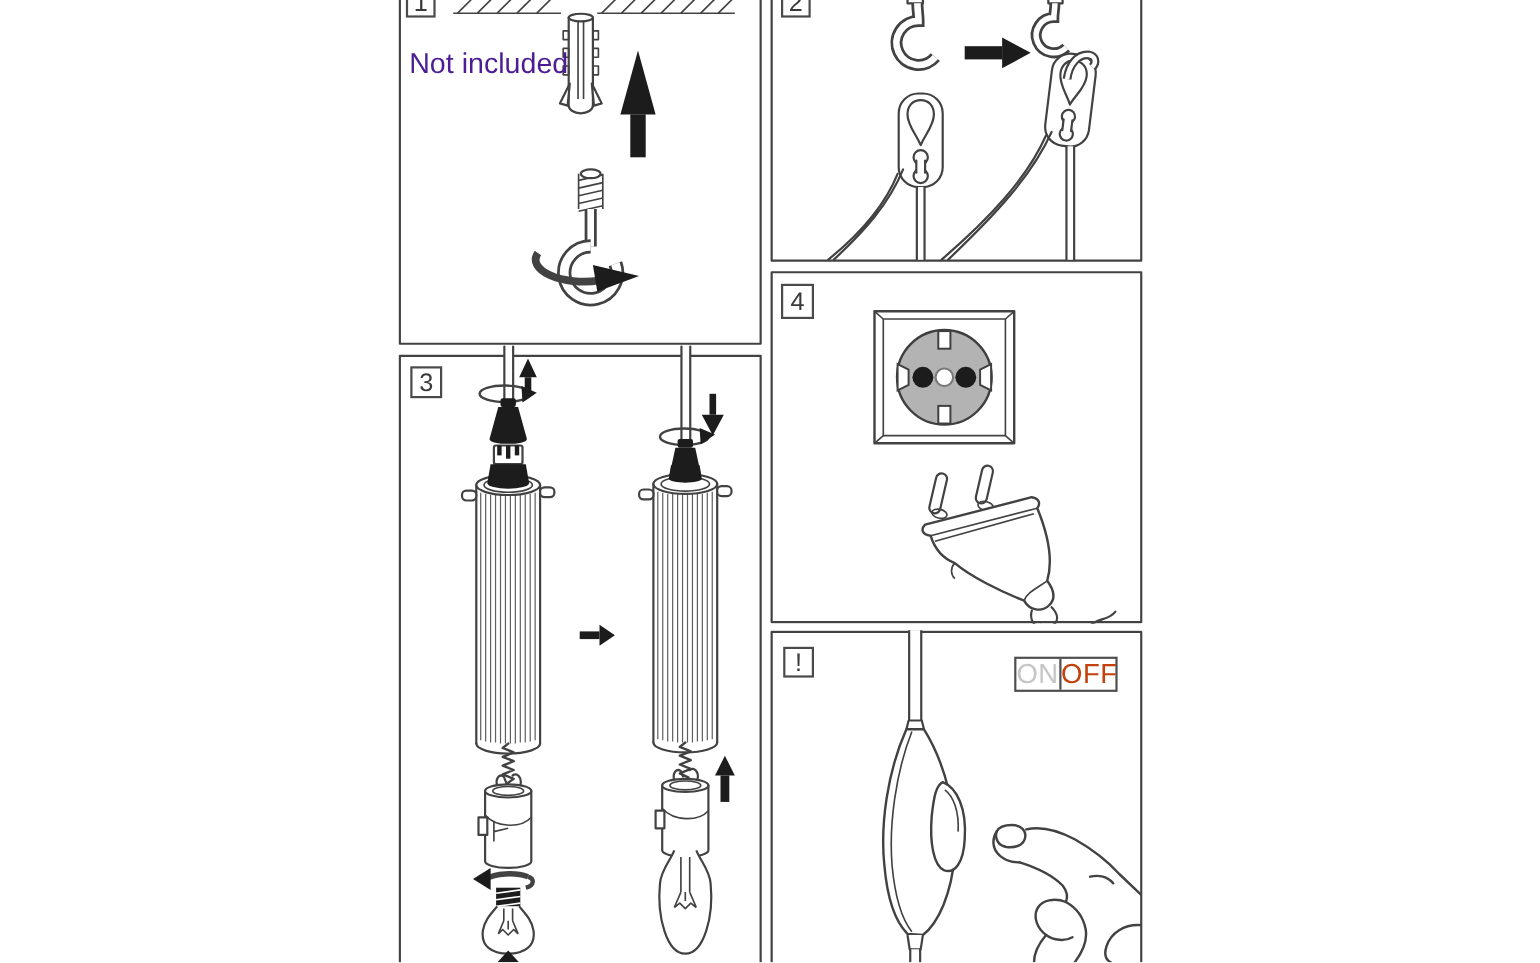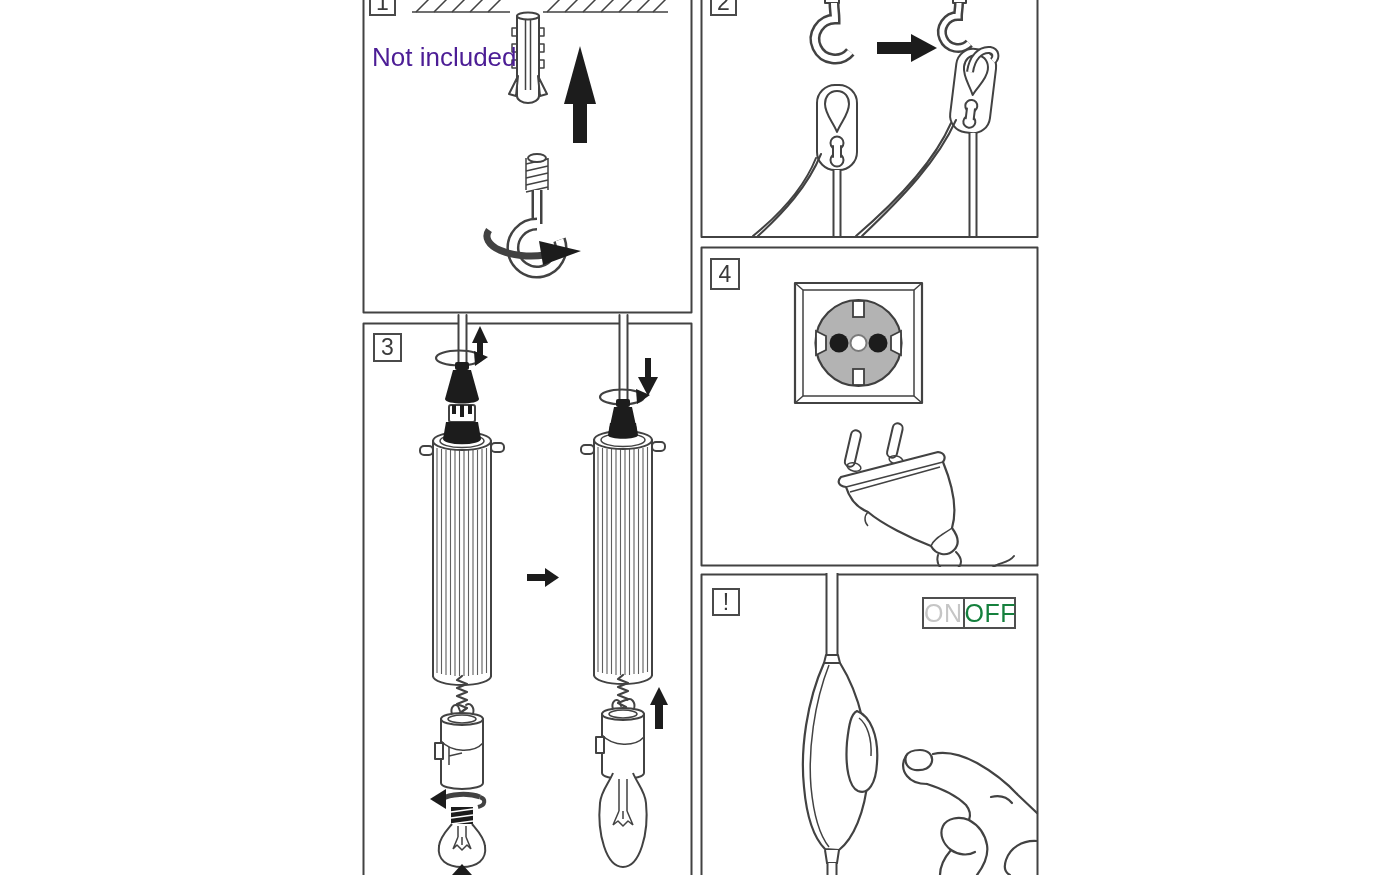--- a/index.html
+++ b/index.html
@@ -20,21 +20,21 @@
   .rib{stroke:#5f5f5f;stroke-width:1.1;fill:none;}
   .wz{stroke:#ffffff;stroke-width:1.5;fill:none;}
   
   .numbox{position:absolute;background:#fff;border:2px solid #4a4a4a;display:flex;
           align-items:center;justify-content:center;font-size:23px;color:#3a3a3a;box-sizing:border-box;}
   .note{position:absolute;font-size:26px;color:#4c1d95;white-space:nowrap;}
   .onoff{position:absolute;display:flex;border:2px solid #4f4f4f;background:#fff;box-sizing:border-box;}
   .onoff .cell{flex:1;display:flex;align-items:center;justify-content:center;
                font-size:25px;letter-spacing:0.5px;}
   .onoff .on{color:#c6c6c6;border-right:2px solid #4f4f4f;}
-  .onoff .off{color:#15803d;}
+  .onoff .off{color:#c2410c;}
 </style>
 </head>
 <body>
 
 <div id="stage">
 
   <section class="panel" style="left:362px;top:-8px;width:331px;height:322px;">
     <svg width="331" height="322" viewBox="0 0 331 322">
       <rect class="s2" x="1.5" y="1.5" width="328" height="319"></rect>
       <g>

